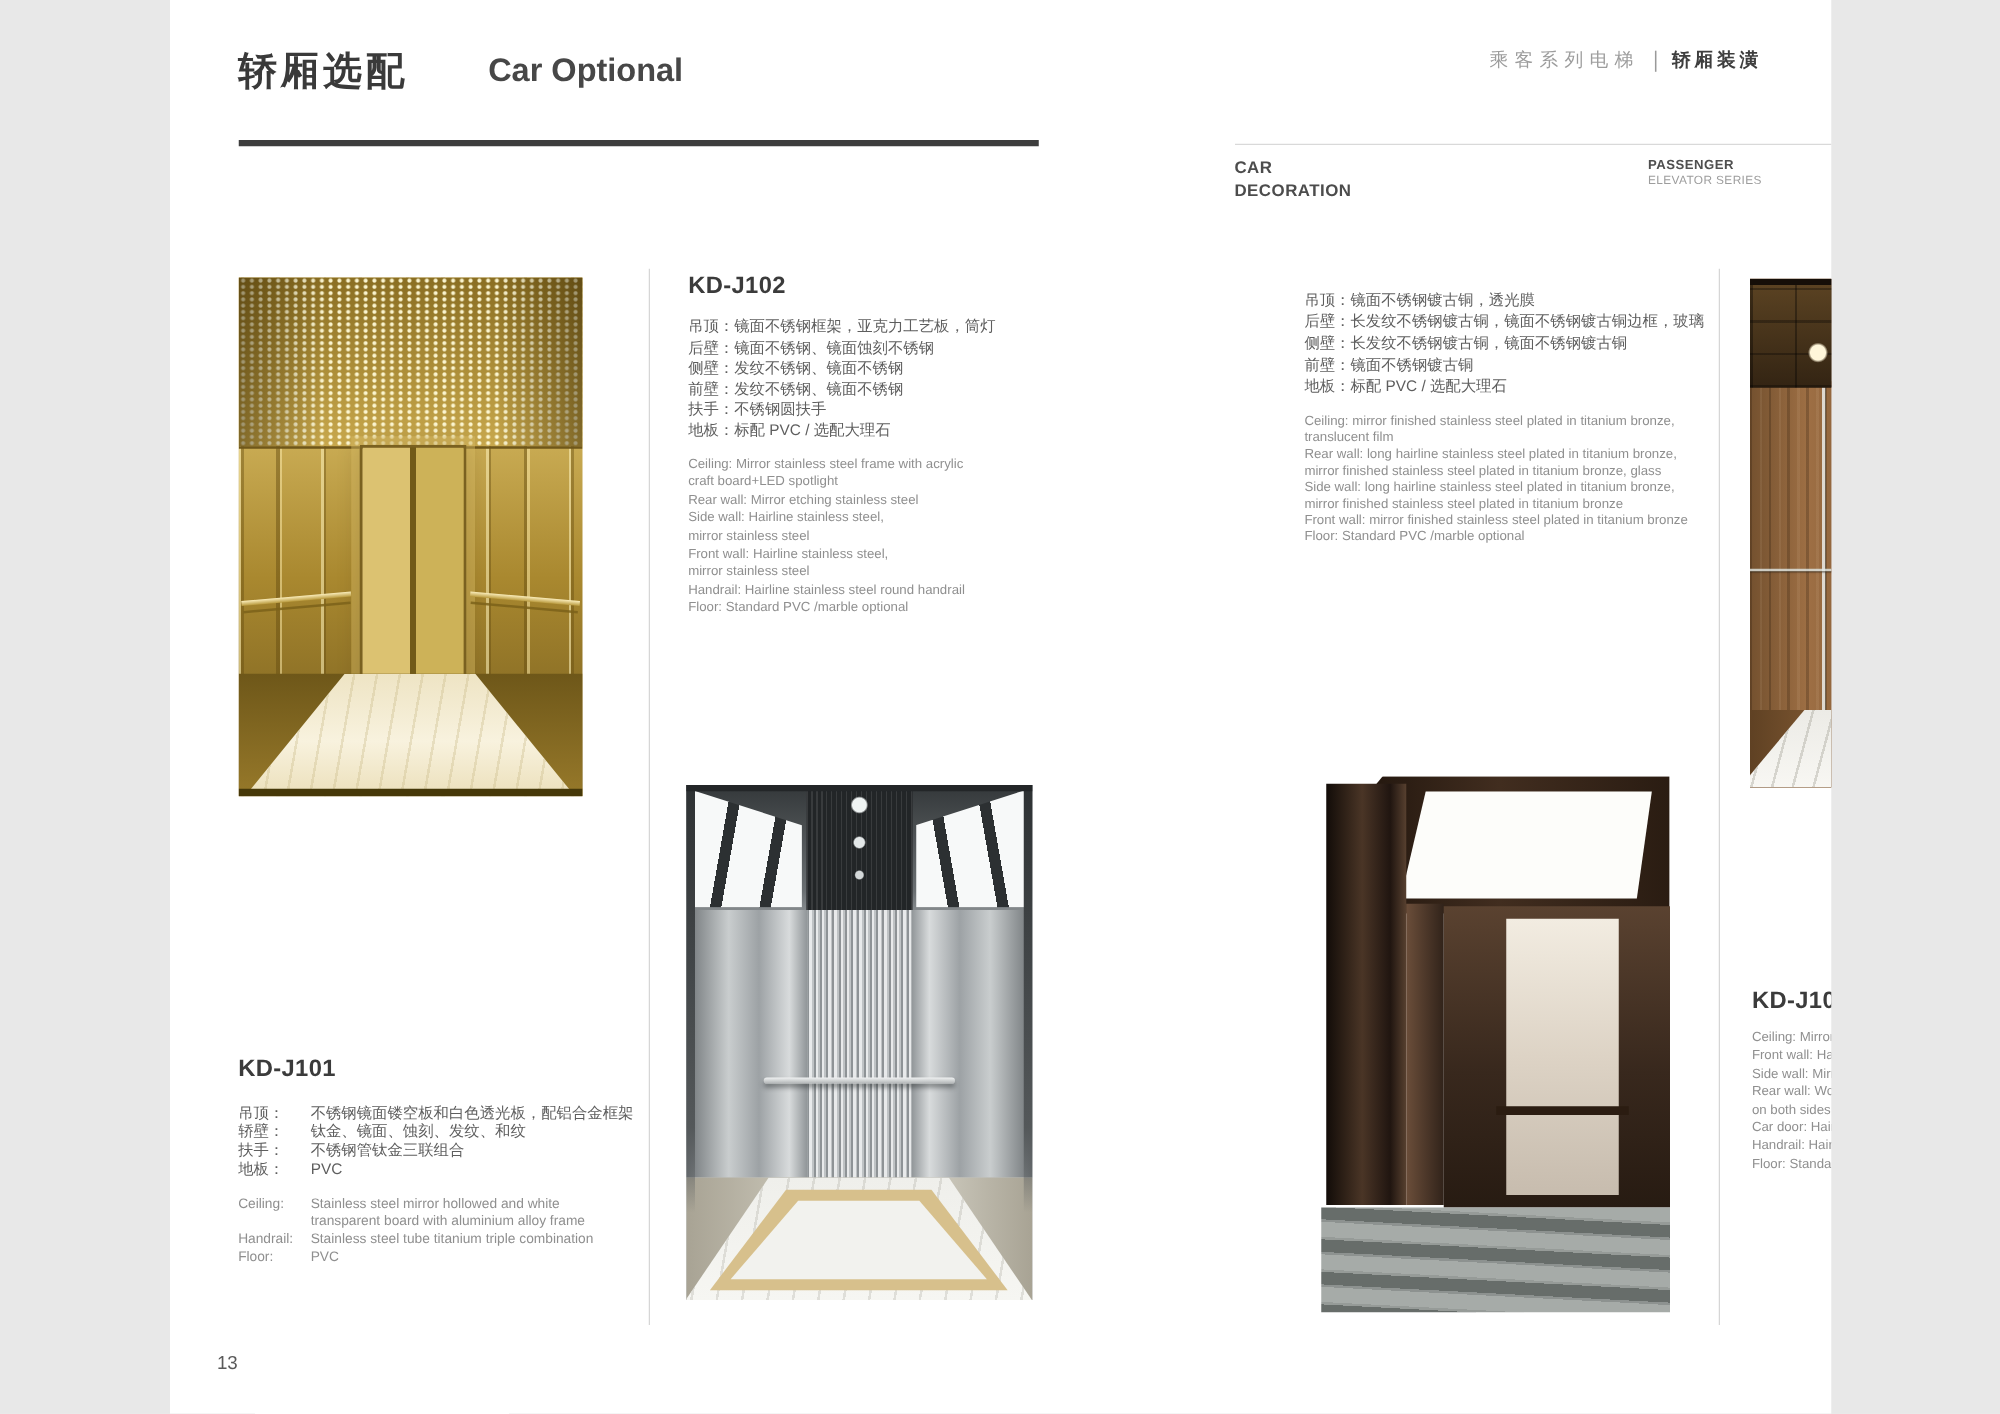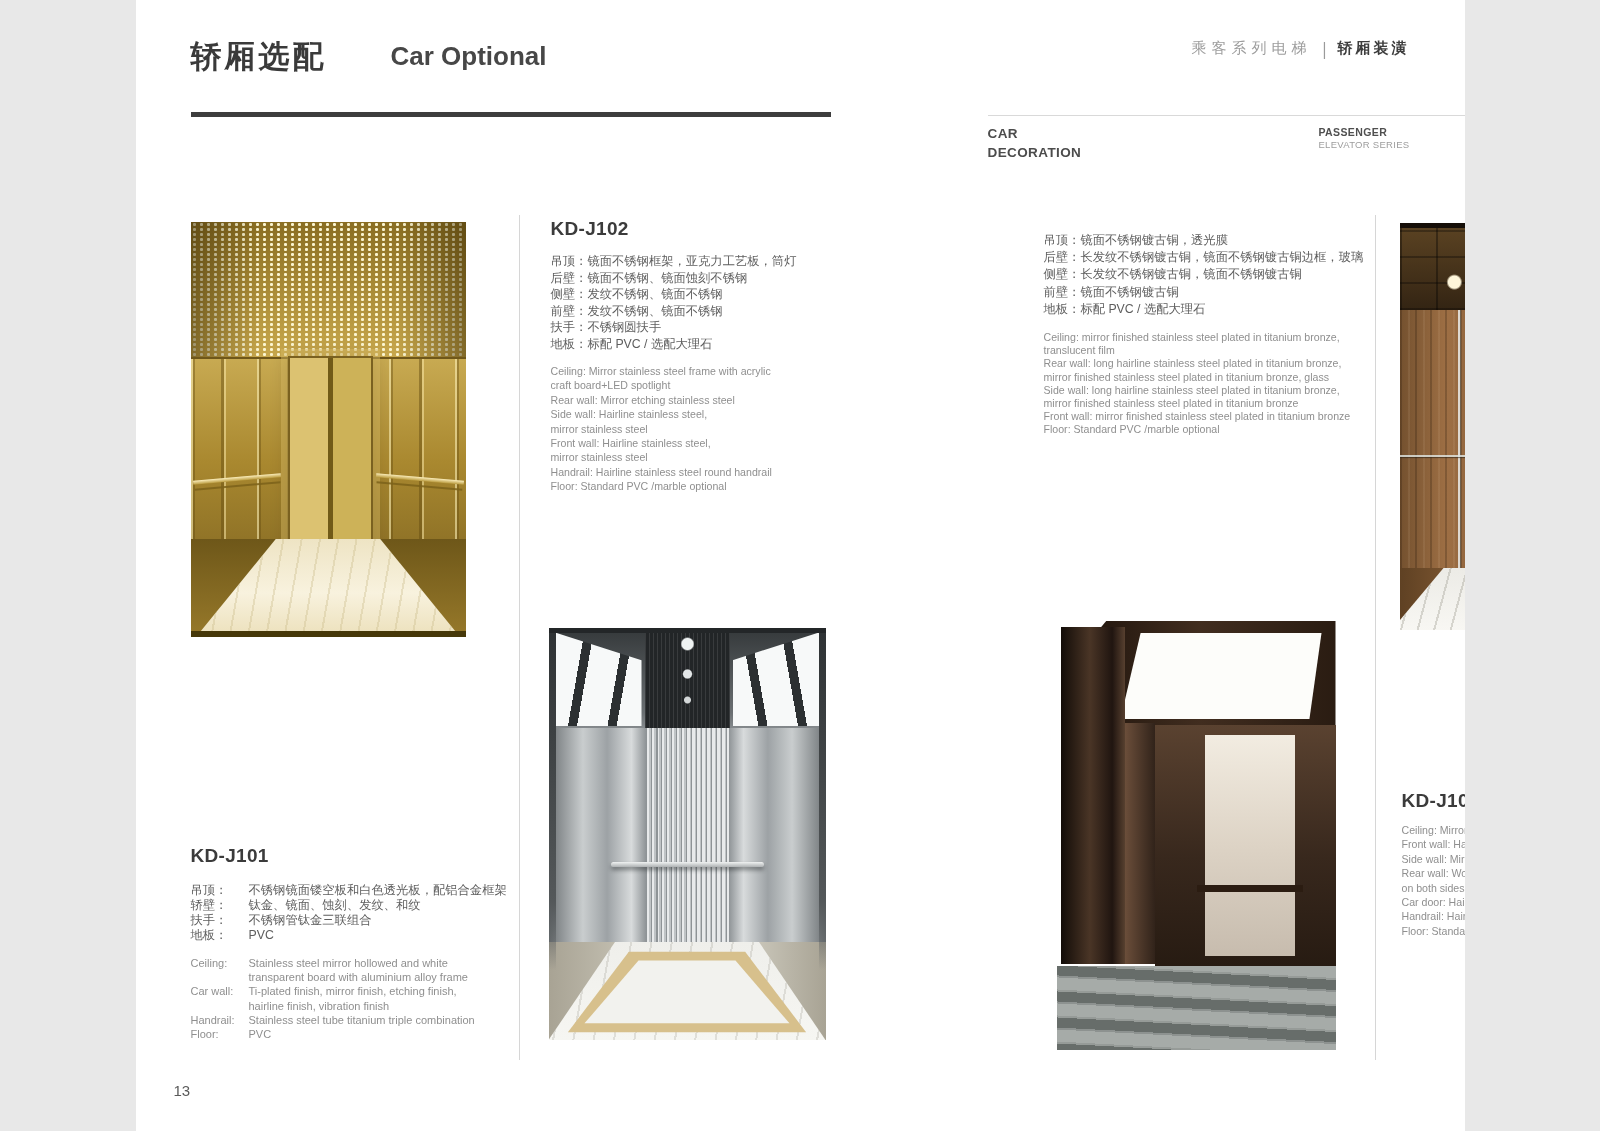--- a/index.html
+++ b/index.html
@@ -231,25 +231,20 @@
           <span class="val">PVC</span>
         </div>
     </div>
     <div class="spec-table en" style="margin-top:13px;">
       <div class="spec-row">
           <span class="lbl">Ceiling:</span>
           <span class="val">Stainless steel mirror hollowed and white
 transparent board with aluminium alloy frame</span>
         </div>
       <div class="spec-row">
-          <span class="lbl">Car wall:</span>
-          <span class="val">Ti-plated finish, mirror finish, etching finish,
-hairline finish, vibration finish</span>
-        </div>
-      <div class="spec-row">
           <span class="lbl">Handrail:</span>
           <span class="val">Stainless steel tube titanium triple combination</span>
         </div>
       <div class="spec-row">
           <span class="lbl">Floor:</span>
           <span class="val">PVC</span>
         </div>
     </div>
   </div>
 

